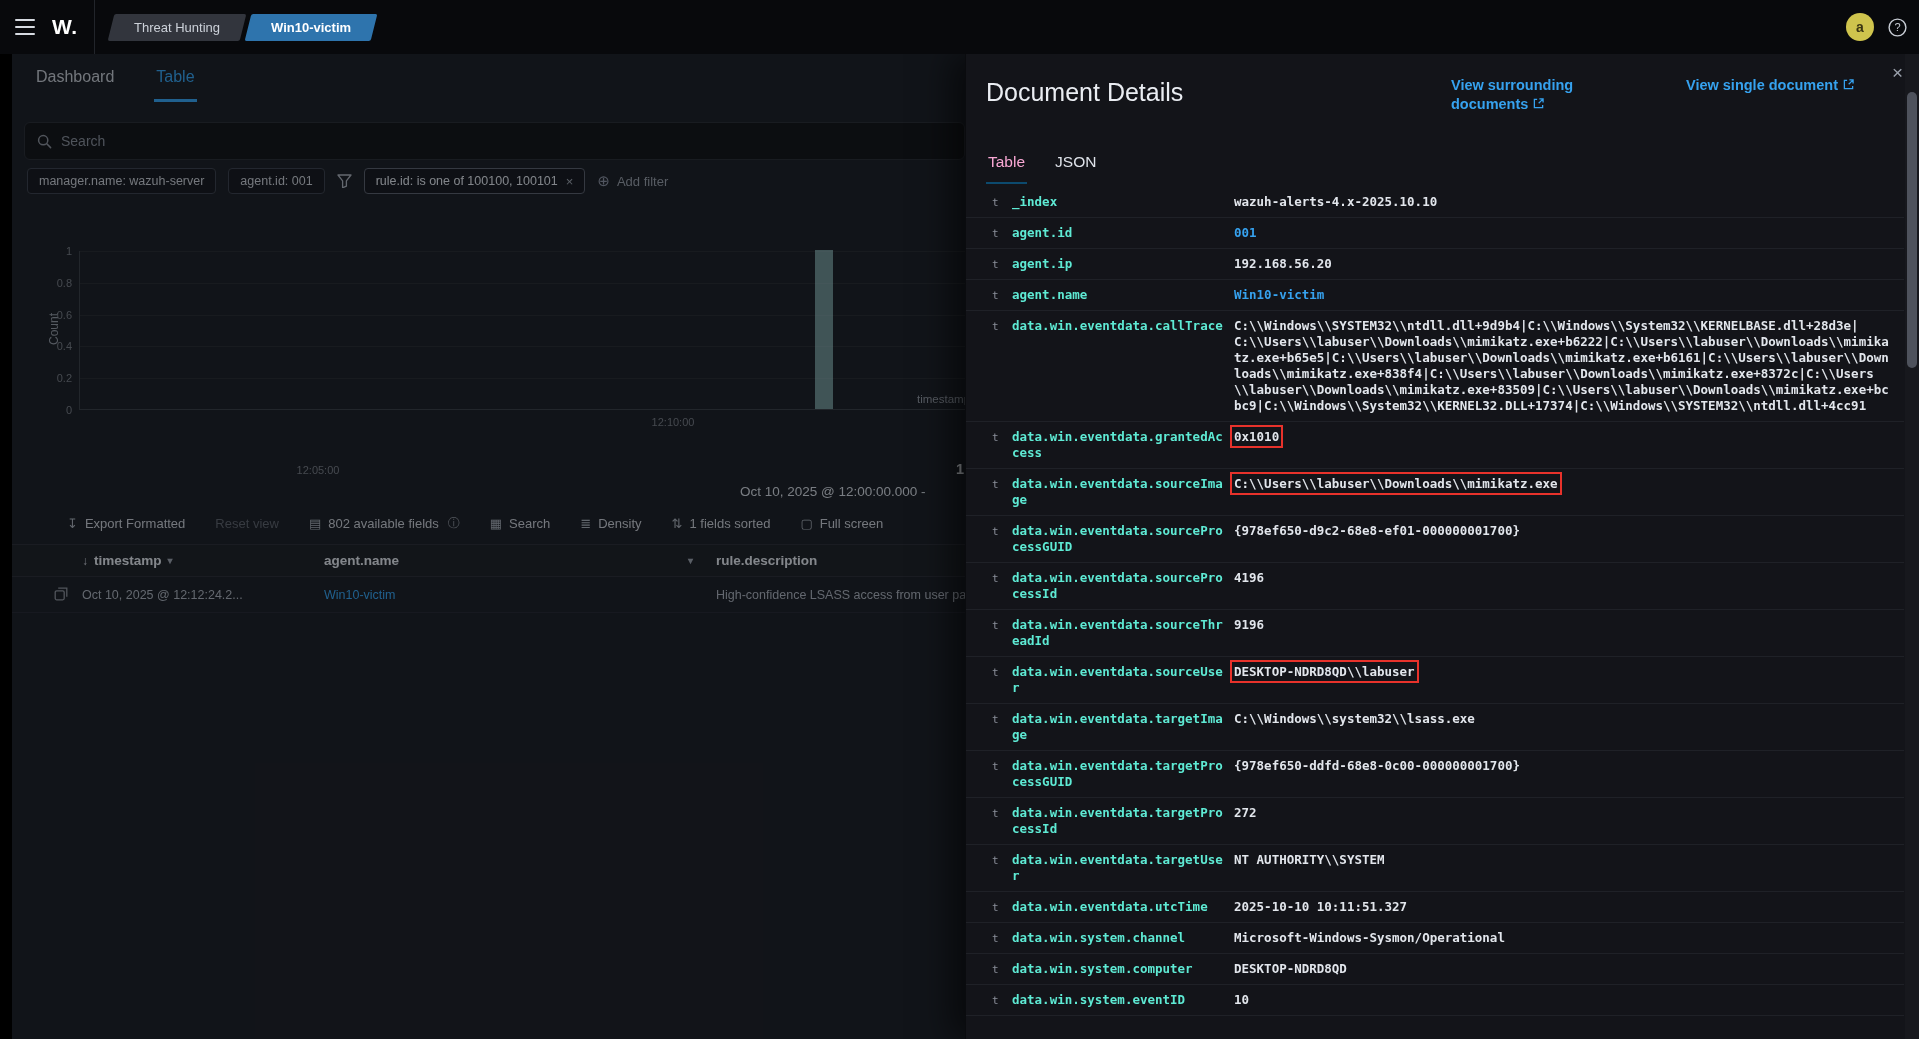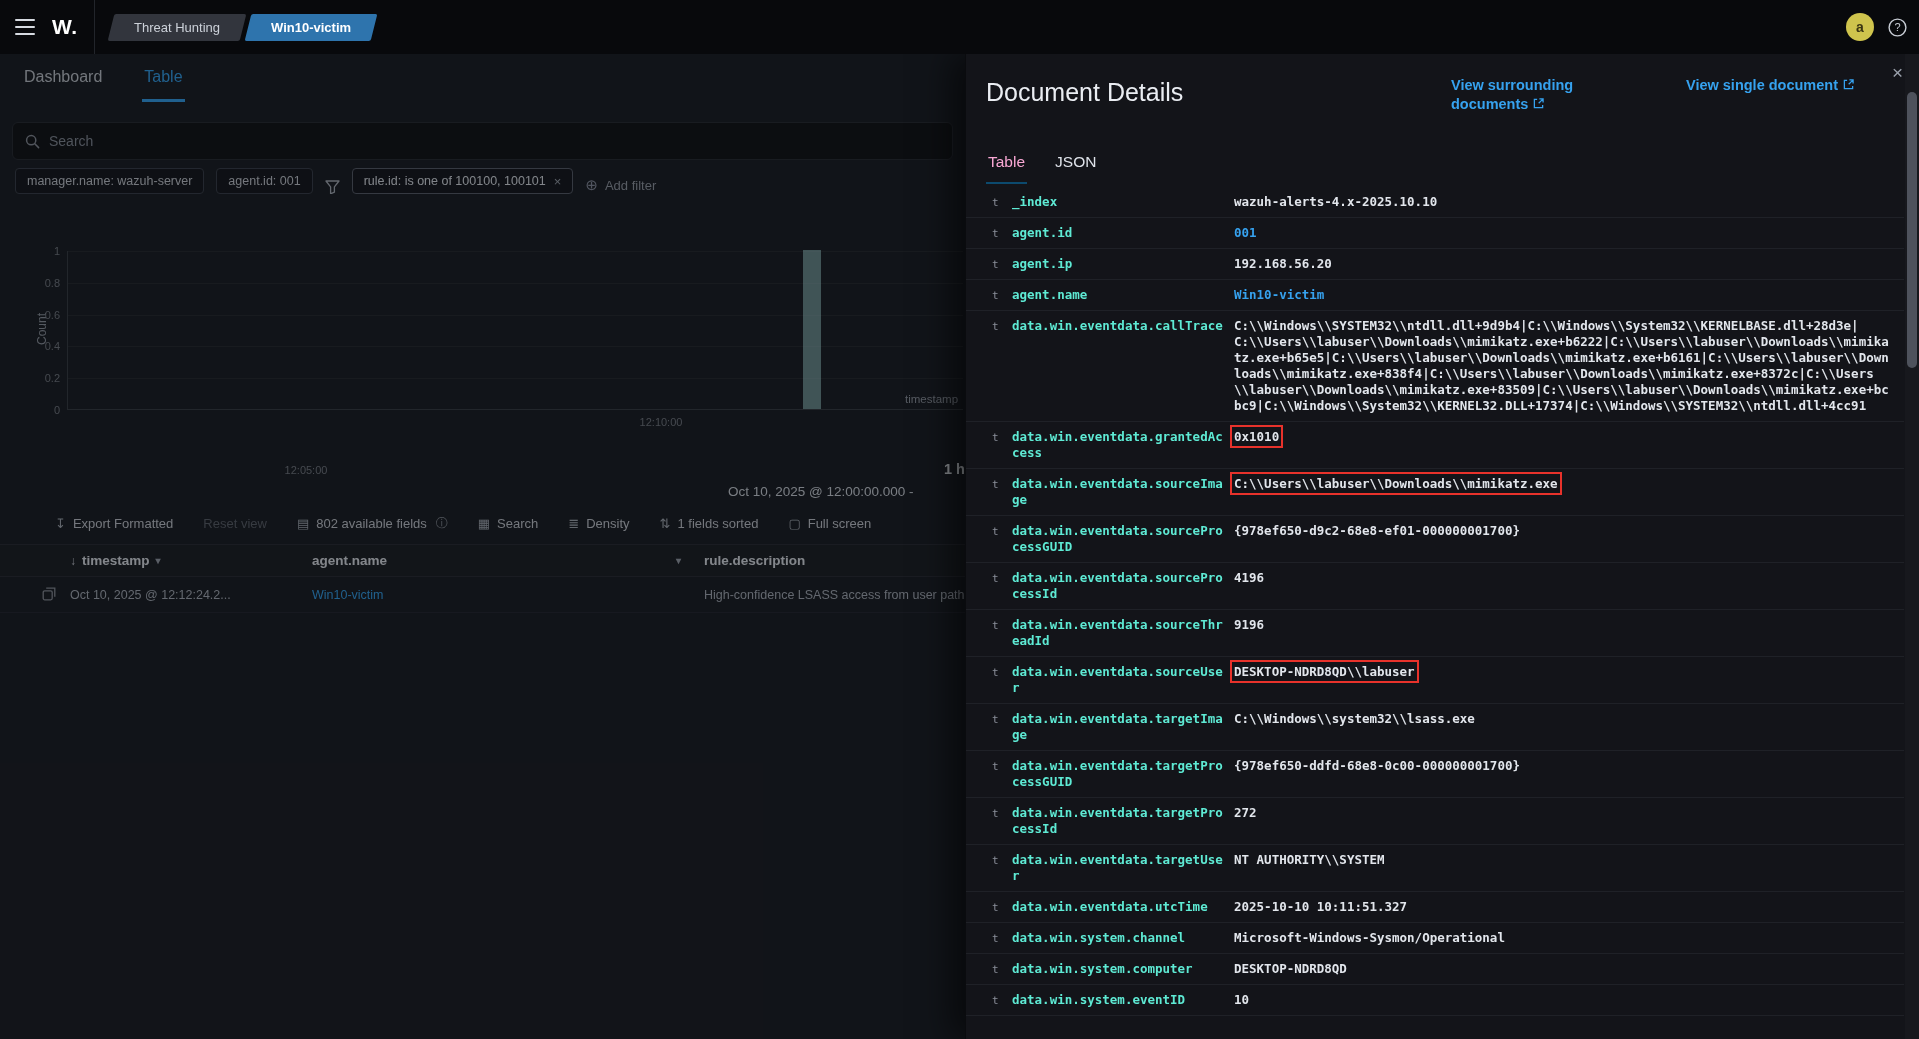--- a/index.html
+++ b/index.html
@@ -15,32 +15,32 @@
   .crumbs{display:flex;align-items:center;gap:5px;margin-left:16px}
   .crumb{height:27px;display:flex;align-items:center;padding:0 23px;font-size:13px;transform:skewX(-14deg);border-radius:2px;cursor:pointer}
   .crumb>span{transform:skewX(14deg);white-space:nowrap}
   .crumb-gray{background:#32353d;color:#ccd1d9}
   .crumb-blue{background:#2e74ad;color:#fff;font-weight:700}
   .topbar-right{margin-left:auto;display:flex;align-items:center;gap:14px;padding-right:12px}
   .avatar{width:28px;height:28px;border-radius:50%;background:#cfc44d;color:#3a3513;font-weight:700;font-size:14px;display:flex;align-items:center;justify-content:center;cursor:pointer}
   .help-btn{background:none;border:none;cursor:pointer;display:flex;align-items:center}
 
   
-  .main{position:absolute;top:54px;left:0;width:1714px;height:985px;background:#1d2026;overflow:hidden}
+  .main{position:absolute;top:54px;left:12px;width:1714px;height:985px;background:#1d2026;overflow:hidden}
   .overlay{position:absolute;inset:0;background:rgba(2,4,8,.42);z-index:5;pointer-events:none}
 
   .page-tabs{position:absolute;top:12px;left:22px;display:flex;gap:38px}
   .ptab{font-size:16px;color:#c3c8d0;padding:2px 2px 13px;cursor:pointer}
   .ptab.active{color:#36a2ef;border-bottom:3px solid #36a2ef}
 
   .search-box{position:absolute;top:68px;left:12px;width:941px;height:38px;background:#131519;border:1px solid #2a2d35;border-radius:6px;display:flex;align-items:center;padding:0 12px;gap:9px}
   .search-box input{flex:1;background:transparent;border:none;outline:none;font-size:14px;color:#dfe3ea;font-family:"Liberation Sans",sans-serif}
   .search-box input::placeholder{color:#878d98}
 
-  .filter-row{position:absolute;top:114px;left:15px;display:flex;align-items:flex-end;gap:12px}
+  .filter-row{position:absolute;top:114px;left:15px;display:flex;align-items:center;gap:12px}
   .pill{height:26px;display:flex;align-items:center;padding:0 11px;background:#17191f;border:1px solid #3c414c;border-radius:4px;font-size:12.5px;color:#c6cad2;gap:8px;cursor:pointer;white-space:nowrap}
   .pill.bright{border-color:#5a5f6b;color:#dce0e7}
   .pill-x{color:#9aa0ab;font-size:13px;cursor:pointer}
   .funnel{display:flex;align-items:center;cursor:pointer}
   .add-filter{display:flex;align-items:center;gap:7px;color:#959ba6;font-size:13px;cursor:pointer;white-space:nowrap}
   .add-filter .plus{font-size:15px;color:#8a90a0}
 
   
   .chart{position:absolute;top:150px;left:0;width:965px;height:235px}
   .ylab{position:absolute;left:26px;top:118px;transform:rotate(-90deg);transform-origin:center;font-size:12px;color:#9298a3}

